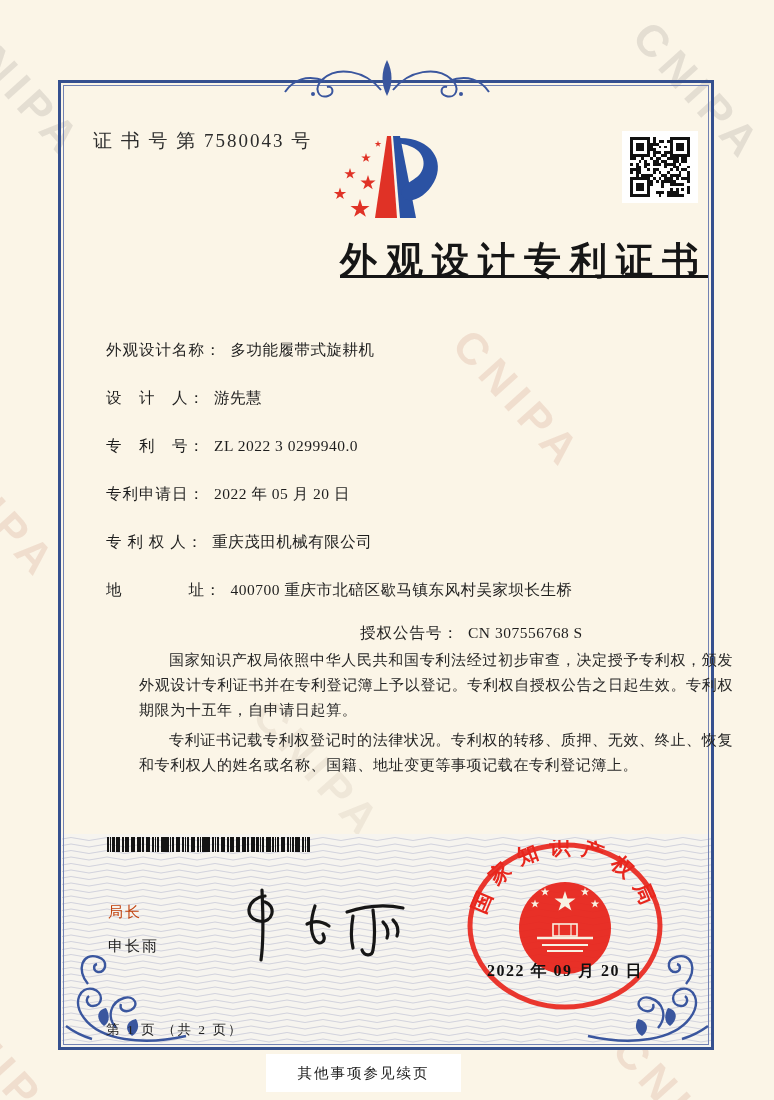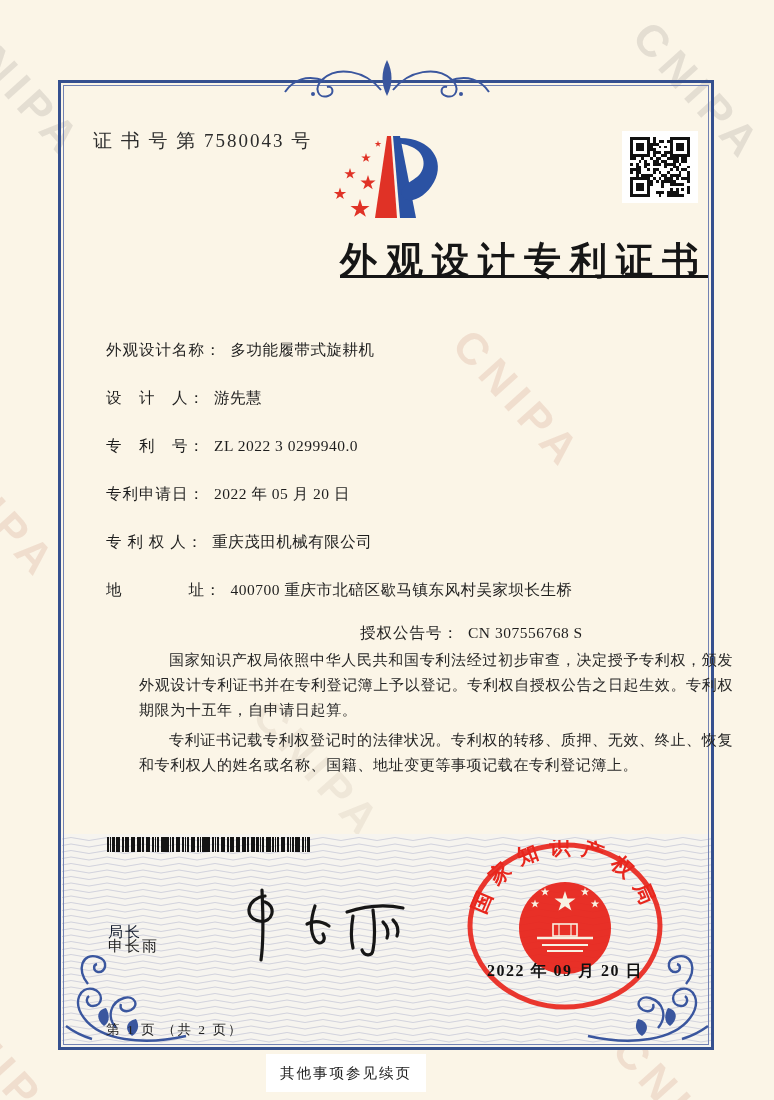--- a/index.html
+++ b/index.html
@@ -60,31 +60,31 @@
 
   
   #barcode{left:107px;top:837px;width:204px;height:15px;z-index:4;
     background:
       repeating-linear-gradient(90deg,#141414 0 2px,transparent 2px 5px),
       repeating-linear-gradient(90deg,#141414 0 1px,transparent 1px 3px),
       repeating-linear-gradient(90deg,transparent 0 6px,#141414 6px 8px,transparent 8px 13px);
   }
 
   
-  #commissioner-title{left:108px;top:923px;font-size:15px;letter-spacing:2px;z-index:5;color:#0f172a;}
+  #commissioner-title{left:108px;top:903px;font-size:15px;letter-spacing:2px;z-index:5;color:#c2410c;}
   #commissioner-name{left:108px;top:937px;font-size:15px;letter-spacing:2px;z-index:5;color:#1b1b1b;}
   #signature{left:223px;top:884px;width:205px;height:80px;z-index:5;}
 
   
   #seal{left:465px;top:840px;width:200px;height:172px;z-index:5;}
   #seal-date{left:487px;top:961px;font-size:16px;font-weight:bold;letter-spacing:1.5px;color:#111;z-index:6;white-space:nowrap;}
 
   
   #page-info{left:106px;top:1021px;width:520px;font-size:13.5px;letter-spacing:2px;z-index:5;color:#222;}
-  #continuation-box{left:266px;top:1054px;width:160px;height:38px;background:#ffffff;z-index:5;display:flex;align-items:center;justify-content:center;}
+  #continuation-box{left:266px;top:1054px;width:195px;height:38px;background:#ffffff;z-index:5;display:flex;align-items:center;justify-content:center;}
   #continuation-note{font-size:14.5px;letter-spacing:2px;color:#222;}
 </style>
 </head>
 <body>
 
 <div class="wm gray" style="left:-20px;top:8px;">CNIPA</div>
 <div class="wm gray" style="left:660px;top:12px;">CNIPA</div>
 <div class="wm pink" style="left:480px;top:320px;">CNIPA</div>
 <div class="wm pink" style="left:-45px;top:430px;">CNIPA</div>
 <div class="wm pink" style="left:280px;top:690px;color:rgba(210,195,180,0.28);">CNIPA</div>

